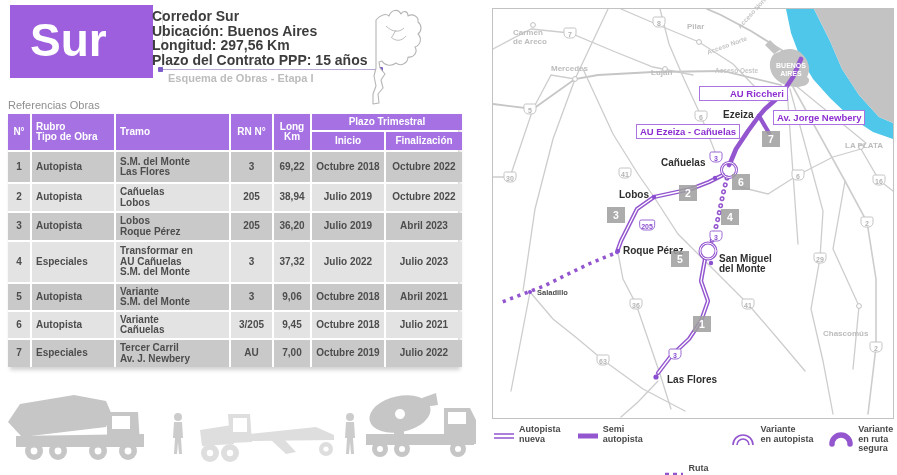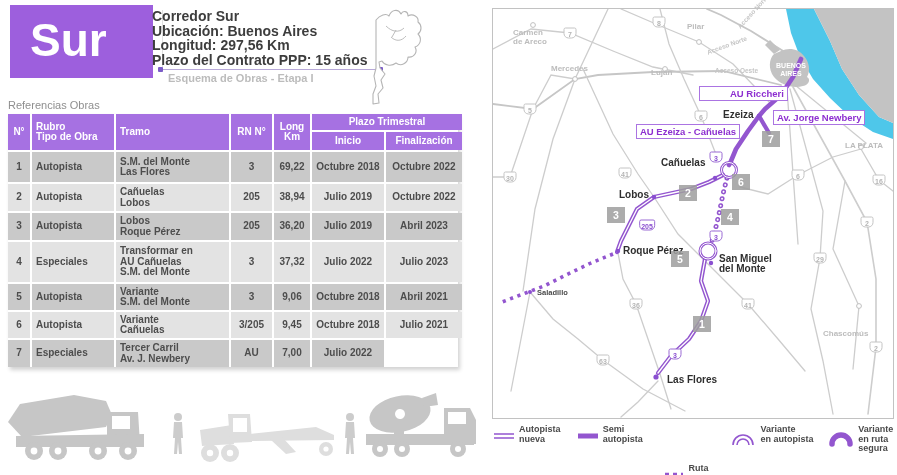--- a/index.html
+++ b/index.html
@@ -162,20 +162,21 @@
           <div>Octubre 2018</div>
           <div>Julio 2021</div>
         </div>
         <div class="trow">
           <div>7</div>
           <div class="cl">Especiales</div>
           <div class="cl">Tercer Carril
 Av. J. Newbery</div>
           <div>AU</div>
           <div>7,00</div>
+          <div>Octubre 2019</div>
           <div>Julio 2022</div>
         </div>
       </div>
   </div>
 
   <svg class="vehicles" width="480" height="90" viewBox="0 0 480 90">
     <g fill="#c6c6c6" transform="translate(6,8)">
       <path d="M2,30 L14,12 L68,3 L100,9 L106,23 L100,35 L16,45 Z"></path>
       <path d="M101,20 L132,20 L134,52 L101,52 Z"></path>
       <rect x="106" y="24" width="18" height="13" fill="#fff"></rect>

